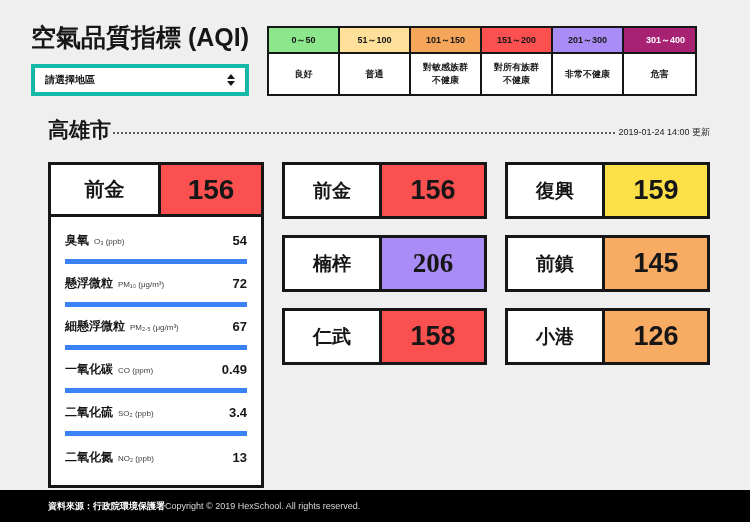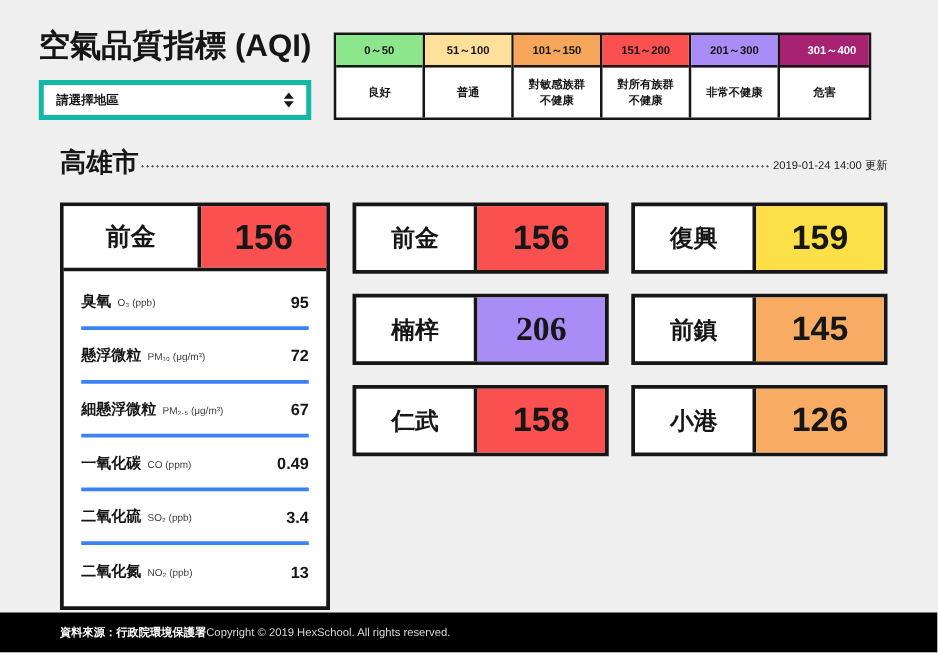--- a/index.html
+++ b/index.html
@@ -77,21 +77,21 @@
     font-size: 20px; font-weight: bold; color: #161616; background: #fff;
     border-right: 3px solid #161616;
   }
   .detail-head .dval {
     width: 100px; display: flex; align-items: center; justify-content: center;
     font-size: 28px; font-weight: bold; color: #161616;
   }
   .detail-body { padding: 4px 14px 6px 14px; }
   .prow {
     height: 43px; display: flex; align-items: center; justify-content: space-between;
-    border-bottom: 3px solid #3b82f6;
+    border-bottom: 5px solid #3b82f6;
   }
   .prow:last-child { border-bottom: none; }
   .prow .pleft { display: flex; align-items: baseline; gap: 5px; }
   .prow .pname { font-size: 12px; font-weight: bold; color: #161616; }
   .prow .punit { font-size: 8px; color: #3c3c3c; }
   .prow .pval { font-size: 13px; font-weight: bold; color: #161616; }
 
   
   .grid { flex: 1; display: grid; grid-template-columns: 1fr 1fr; gap: 16px 18px;
           align-content: start; }
@@ -172,21 +172,21 @@
       <div class="detail-head">
         <div class="dname">前金</div>
         <div class="dval" id="detail-aqi" style="background: rgb(250, 80, 80);">156</div>
       </div>
       <div class="detail-body" id="pollutant-list">
           <div class="prow">
             <span class="pleft">
               <span class="pname">臭氧</span>
               <span class="punit">O₃ (ppb)</span>
             </span>
-            <span class="pval">95</span>
+            <span class="pval">54</span>
           </div>
           <div class="prow">
             <span class="pleft">
               <span class="pname">懸浮微粒</span>
               <span class="punit">PM₁₀ (μg/m³)</span>
             </span>
             <span class="pval">72</span>
           </div>
           <div class="prow">
             <span class="pleft">

